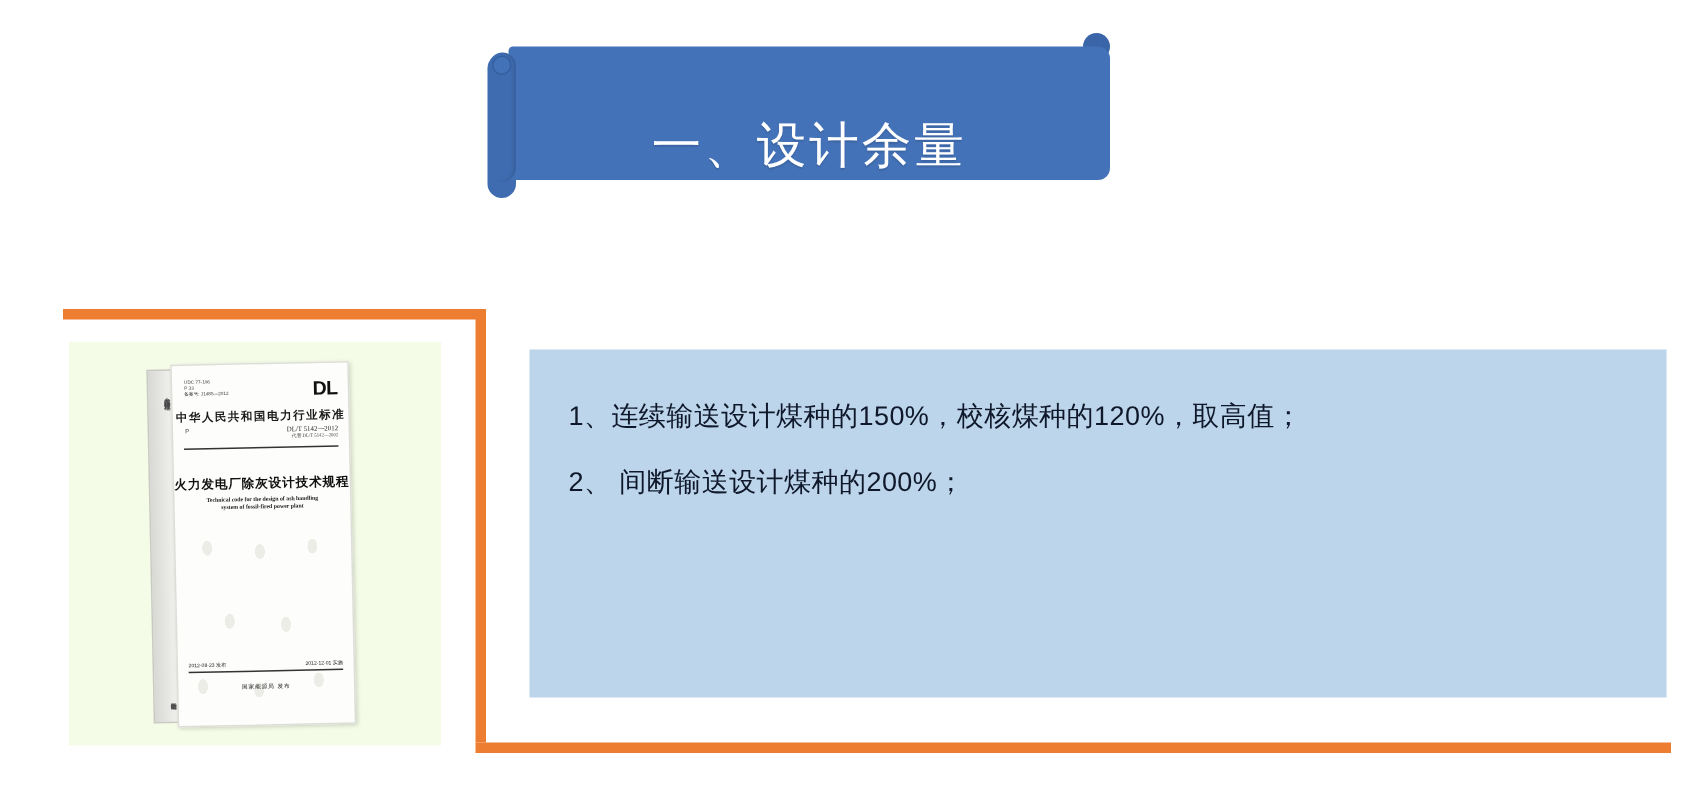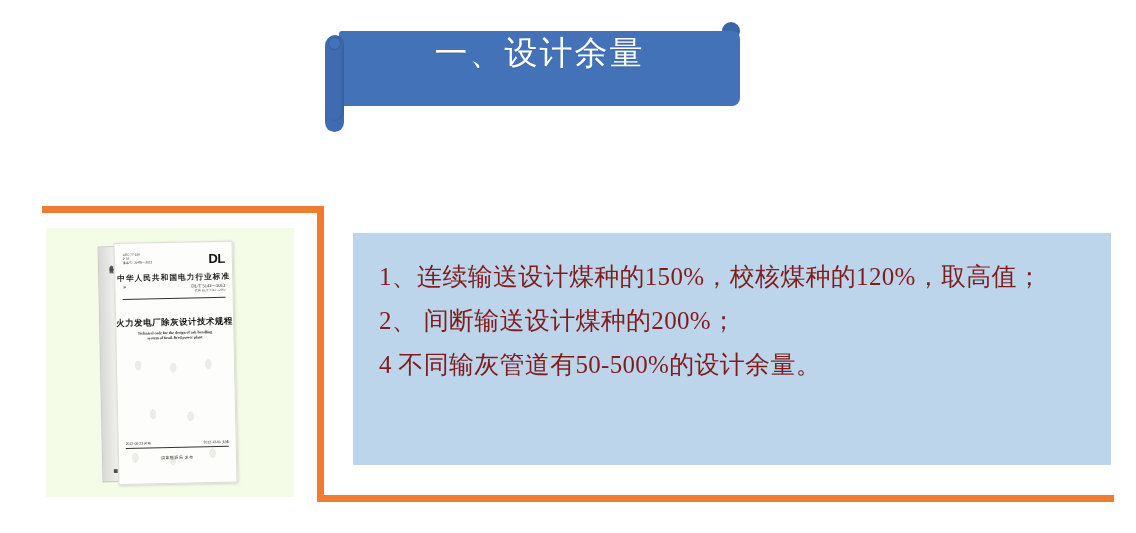--- a/index.html
+++ b/index.html
@@ -42,25 +42,25 @@
     height: 96px;
     border-radius: 10px;
     background: #3f6cb0;
   }
   
   .banner-body {
     position: absolute;
     left: 14px;
     top: 9px;
     width: 401px;
-    height: 75px;
+    height: 89px;
     background: #4472b8;
     border-radius: 3px 8px 8px 3px;
     display: flex;
-    align-items: flex-start;
+    align-items: flex-end;
     justify-content: center;
   }
   
   .banner-roll-front {
     position: absolute;
     left: 1px;
     top: 13px;
     width: 18px;
     height: 86px;
     border-radius: 9px;
@@ -293,24 +293,24 @@
     position: absolute;
     left: 353px;
     top: 233px;
     width: 758px;
     height: 232px;
     background: #bcd5ea;
     padding: 22px 26px 0 26px;
     box-sizing: border-box;
   }
   .content-line {
-    font-family: Liberation Serif, serif;
-    font-size: 25px;
+    font-family: Liberation Sans, sans-serif;
+    font-size: 18px;
     line-height: 44px;
-    color: #7f1d1d;
+    color: #0f172a;
     white-space: nowrap;
     letter-spacing: 0.3px;
   }
 </style>
 </head>
 <body>
 
 <div id="title-banner">
   <div class="banner-knob-right"></div>
   <div class="banner-roll-tail"></div>
@@ -363,14 +363,13 @@
       <div class="bc-rule-bottom"></div>
       <div class="bc-publisher">国家能源局  发布</div>
     </div>
 
   </div>
 </div>
 
 <div id="content-box">
   <div class="content-line">1、连续输送设计煤种的150%，校核煤种的120%，取高值；</div>
   <div class="content-line">2、 间断输送设计煤种的200%；</div>
-  <div class="content-line">4 不同输灰管道有50-500%的设计余量。</div>
 </div>
 
 </body></html>

